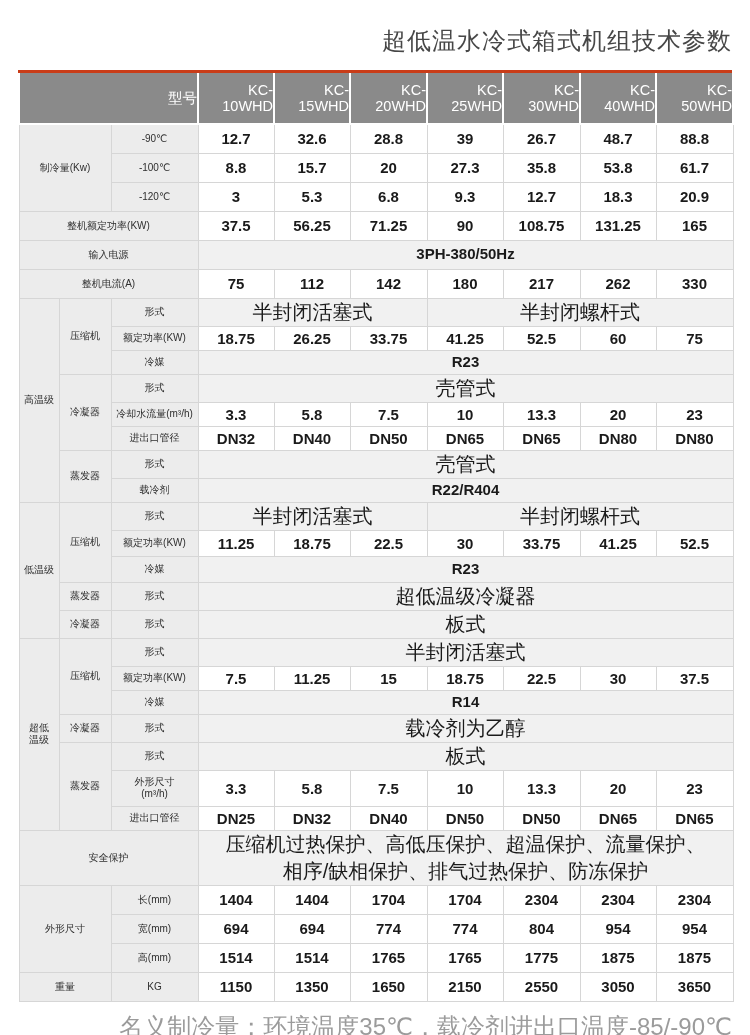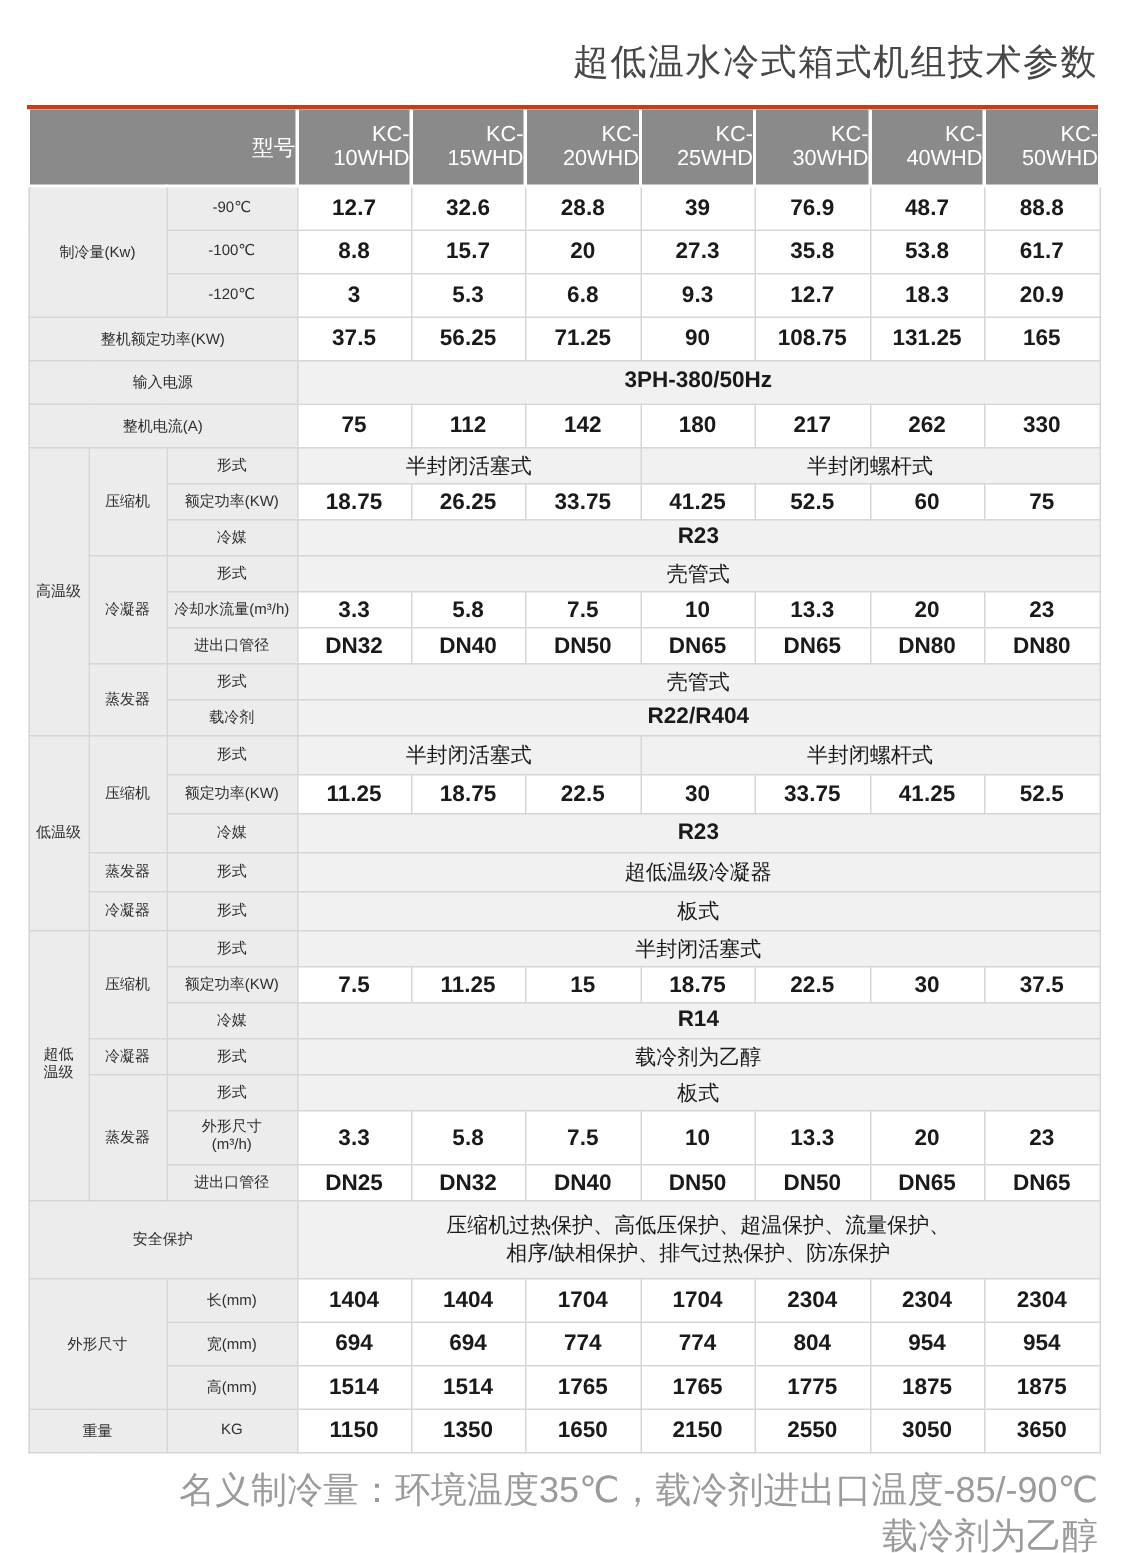--- a/index.html
+++ b/index.html
@@ -43,21 +43,21 @@
     padding:0 1px;overflow:visible;
     white-space:pre-line;
   }
   td.label{
     background:var(--label-bg);color:var(--label-text);
     font-size:10px;white-space:nowrap;
   }
   td.label.ml{white-space:pre-line;line-height:1.25;}
   td.span{
     background:var(--span-bg);color:var(--num-text);
-    font-size:14px;line-height:1.35;
+    font-size:20px;line-height:1.35;
   }
   td.span.lat{font-weight:bold;font-size:15px;}
   td.num{
     background:#ffffff;color:var(--num-text);
     font-size:15px;font-weight:bold;
   }
   tr.h29 td{height:29px;}
   tr.h24 td{height:24px;}
   tr.h26 td{height:26px;}
   tr.h36 td{height:36px;}
@@ -99,21 +99,21 @@
         </tr>
       </thead>
     <tbody>
         <tr class="h29">
           <td colspan="2" rowspan="3" class="label">制冷量(Kw)</td>
           <td class="label">-90℃</td>
           <td class="num">12.7</td>
           <td class="num">32.6</td>
           <td class="num">28.8</td>
           <td class="num">39</td>
-          <td class="num">76.9</td>
+          <td class="num">26.7</td>
           <td class="num">48.7</td>
           <td class="num">88.8</td>
         </tr>
         <tr class="h29">
           <td class="label">-100℃</td>
           <td class="num">8.8</td>
           <td class="num">15.7</td>
           <td class="num">20</td>
           <td class="num">27.3</td>
           <td class="num">35.8</td>

